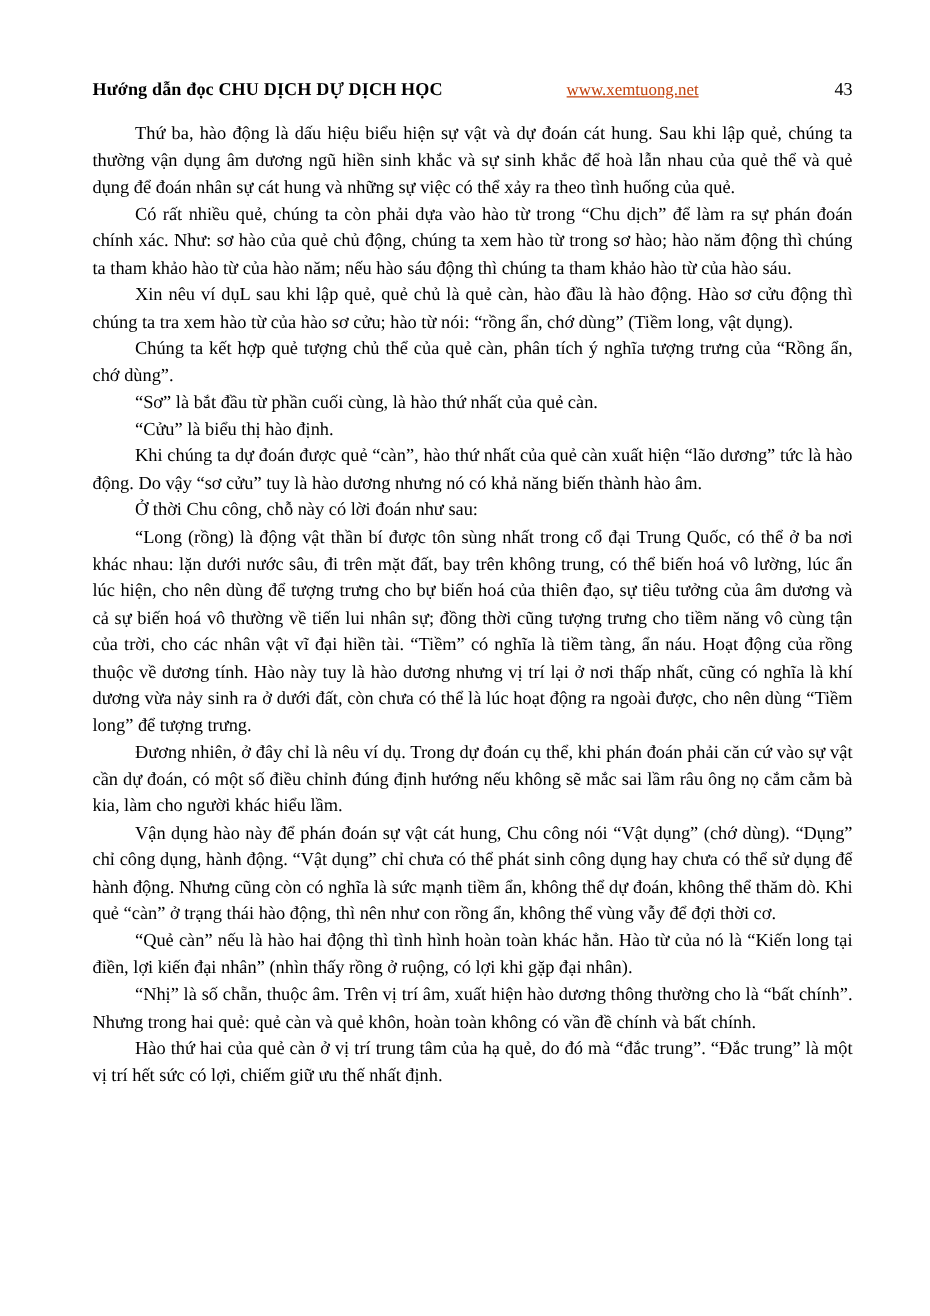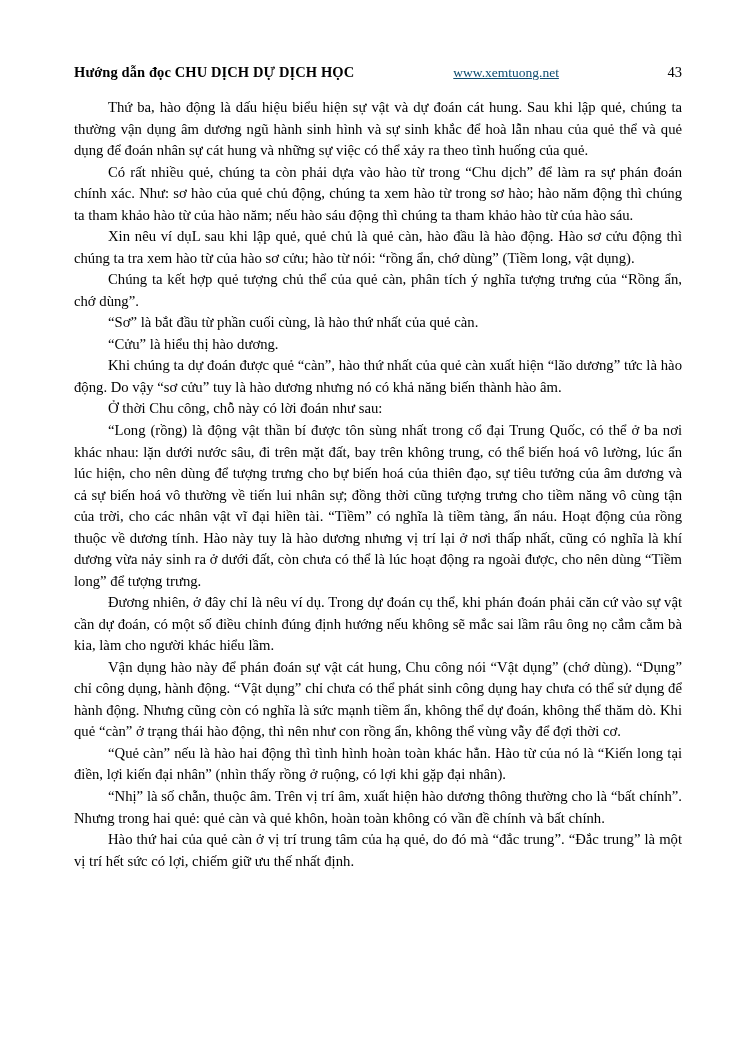--- a/index.html
+++ b/index.html
@@ -33,21 +33,21 @@
   .header-title {
     font-size: 14.5px;
     font-weight: bold;
     letter-spacing: 0.1px;
     white-space: nowrap;
   }
   .header-url {
     flex: 1 1 auto;
     text-align: center;
     font-size: 13.5px;
-    color: #0c4a6e;
+    color: #c2410c;
     text-decoration: underline;
     padding-left: 30px;
     padding-right: 30px;
   }
   .header-pageno {
     font-size: 14.5px;
     min-width: 24px;
     text-align: right;
     margin-top: 20px;
   }
@@ -69,26 +69,26 @@
 
 <div class="page">
 
   <div class="header">
     <div class="header-title">Hướng dẫn đọc CHU DỊCH DỰ DỊCH HỌC</div>
     <div class="header-url">www.xemtuong.net</div>
     <div class="header-pageno">43</div>
   </div>
 
   <div class="body-text">
-    <p>Thứ ba, hào động là dấu hiệu biểu hiện sự vật và dự đoán cát hung. Sau khi lập quẻ, chúng ta thường vận dụng âm dương ngũ hành sinh hình và sự sinh khắc để hoà lẫn nhau của quẻ thể và quẻ dụng để đoán nhân sự cát hung và những sự việc có thể xảy ra theo tình huống của quẻ.</p>
+    <p>Thứ ba, hào động là dấu hiệu biểu hiện sự vật và dự đoán cát hung. Sau khi lập quẻ, chúng ta thường vận dụng âm dương ngũ hiền sinh khắc và sự sinh khắc để hoà lẫn nhau của quẻ thể và quẻ dụng để đoán nhân sự cát hung và những sự việc có thể xảy ra theo tình huống của quẻ.</p>
     <p>Có rất nhiều quẻ, chúng ta còn phải dựa vào hào từ trong “Chu dịch” để làm ra sự phán đoán chính xác. Như: sơ hào của quẻ chủ động, chúng ta xem hào từ trong sơ hào; hào năm động thì chúng ta tham khảo hào từ của hào năm; nếu hào sáu động thì chúng ta tham khảo hào từ của hào sáu.</p>
     <p>Xin nêu ví dụL sau khi lập quẻ, quẻ chủ là quẻ càn, hào đầu là hào động. Hào sơ cửu động thì chúng ta tra xem hào từ của hào sơ cửu; hào từ nói: “rồng ẩn, chớ dùng” (Tiềm long, vật dụng).</p>
     <p>Chúng ta kết hợp quẻ tượng chủ thể của quẻ càn, phân tích ý nghĩa tượng trưng của “Rồng ẩn, chớ dùng”.</p>
     <p>“Sơ” là bắt đầu từ phần cuối cùng, là hào thứ nhất của quẻ càn.</p>
-    <p>“Cửu” là hiểu thị hào dương.</p>
+    <p>“Cửu” là biểu thị hào định.</p>
     <p>Khi chúng ta dự đoán được quẻ “càn”, hào thứ nhất của quẻ càn xuất hiện “lão dương” tức là hào động. Do vậy “sơ cửu” tuy là hào dương nhưng nó có khả năng biến thành hào âm.</p>
     <p>Ở thời Chu công, chỗ này có lời đoán như sau:</p>
     <p>“Long (rồng) là động vật thần bí được tôn sùng nhất trong cổ đại Trung Quốc, có thể ở ba nơi khác nhau: lặn dưới nước sâu, đi trên mặt đất, bay trên không trung, có thể biến hoá vô lường, lúc ẩn lúc hiện, cho nên dùng để tượng trưng cho bự biến hoá của thiên đạo, sự tiêu tưởng của âm dương và cả sự biến hoá vô thường về tiến lui nhân sự; đồng thời cũng tượng trưng cho tiềm năng vô cùng tận của trời, cho các nhân vật vĩ đại hiền tài. “Tiềm” có nghĩa là tiềm tàng, ẩn náu. Hoạt động của rồng thuộc về dương tính. Hào này tuy là hào dương nhưng vị trí lại ở nơi thấp nhất, cũng có nghĩa là khí dương vừa nảy sinh ra ở dưới đất, còn chưa có thể là lúc hoạt động ra ngoài được, cho nên dùng “Tiềm long” để tượng trưng.</p>
     <p>Đương nhiên, ở đây chỉ là nêu ví dụ. Trong dự đoán cụ thể, khi phán đoán phải căn cứ vào sự vật cần dự đoán, có một số điều chỉnh đúng định hướng nếu không sẽ mắc sai lầm râu ông nọ cắm cằm bà kia, làm cho người khác hiểu lầm.</p>
     <p>Vận dụng hào này để phán đoán sự vật cát hung, Chu công nói “Vật dụng” (chớ dùng). “Dụng” chỉ công dụng, hành động. “Vật dụng” chỉ chưa có thể phát sinh công dụng hay chưa có thể sử dụng để hành động. Nhưng cũng còn có nghĩa là sức mạnh tiềm ẩn, không thể dự đoán, không thể thăm dò. Khi quẻ “càn” ở trạng thái hào động, thì nên như con rồng ẩn, không thể vùng vẫy để đợi thời cơ.</p>
     <p>“Quẻ càn” nếu là hào hai động thì tình hình hoàn toàn khác hẳn. Hào từ của nó là “Kiến long tại điền, lợi kiến đại nhân” (nhìn thấy rồng ở ruộng, có lợi khi gặp đại nhân).</p>
     <p>“Nhị” là số chẵn, thuộc âm. Trên vị trí âm, xuất hiện hào dương thông thường cho là “bất chính”. Nhưng trong hai quẻ: quẻ càn và quẻ khôn, hoàn toàn không có vần đề chính và bất chính.</p>
     <p>Hào thứ hai của quẻ càn ở vị trí trung tâm của hạ quẻ, do đó mà “đắc trung”. “Đắc trung” là một vị trí hết sức có lợi, chiếm giữ ưu thế nhất định.</p>
   </div>
 

